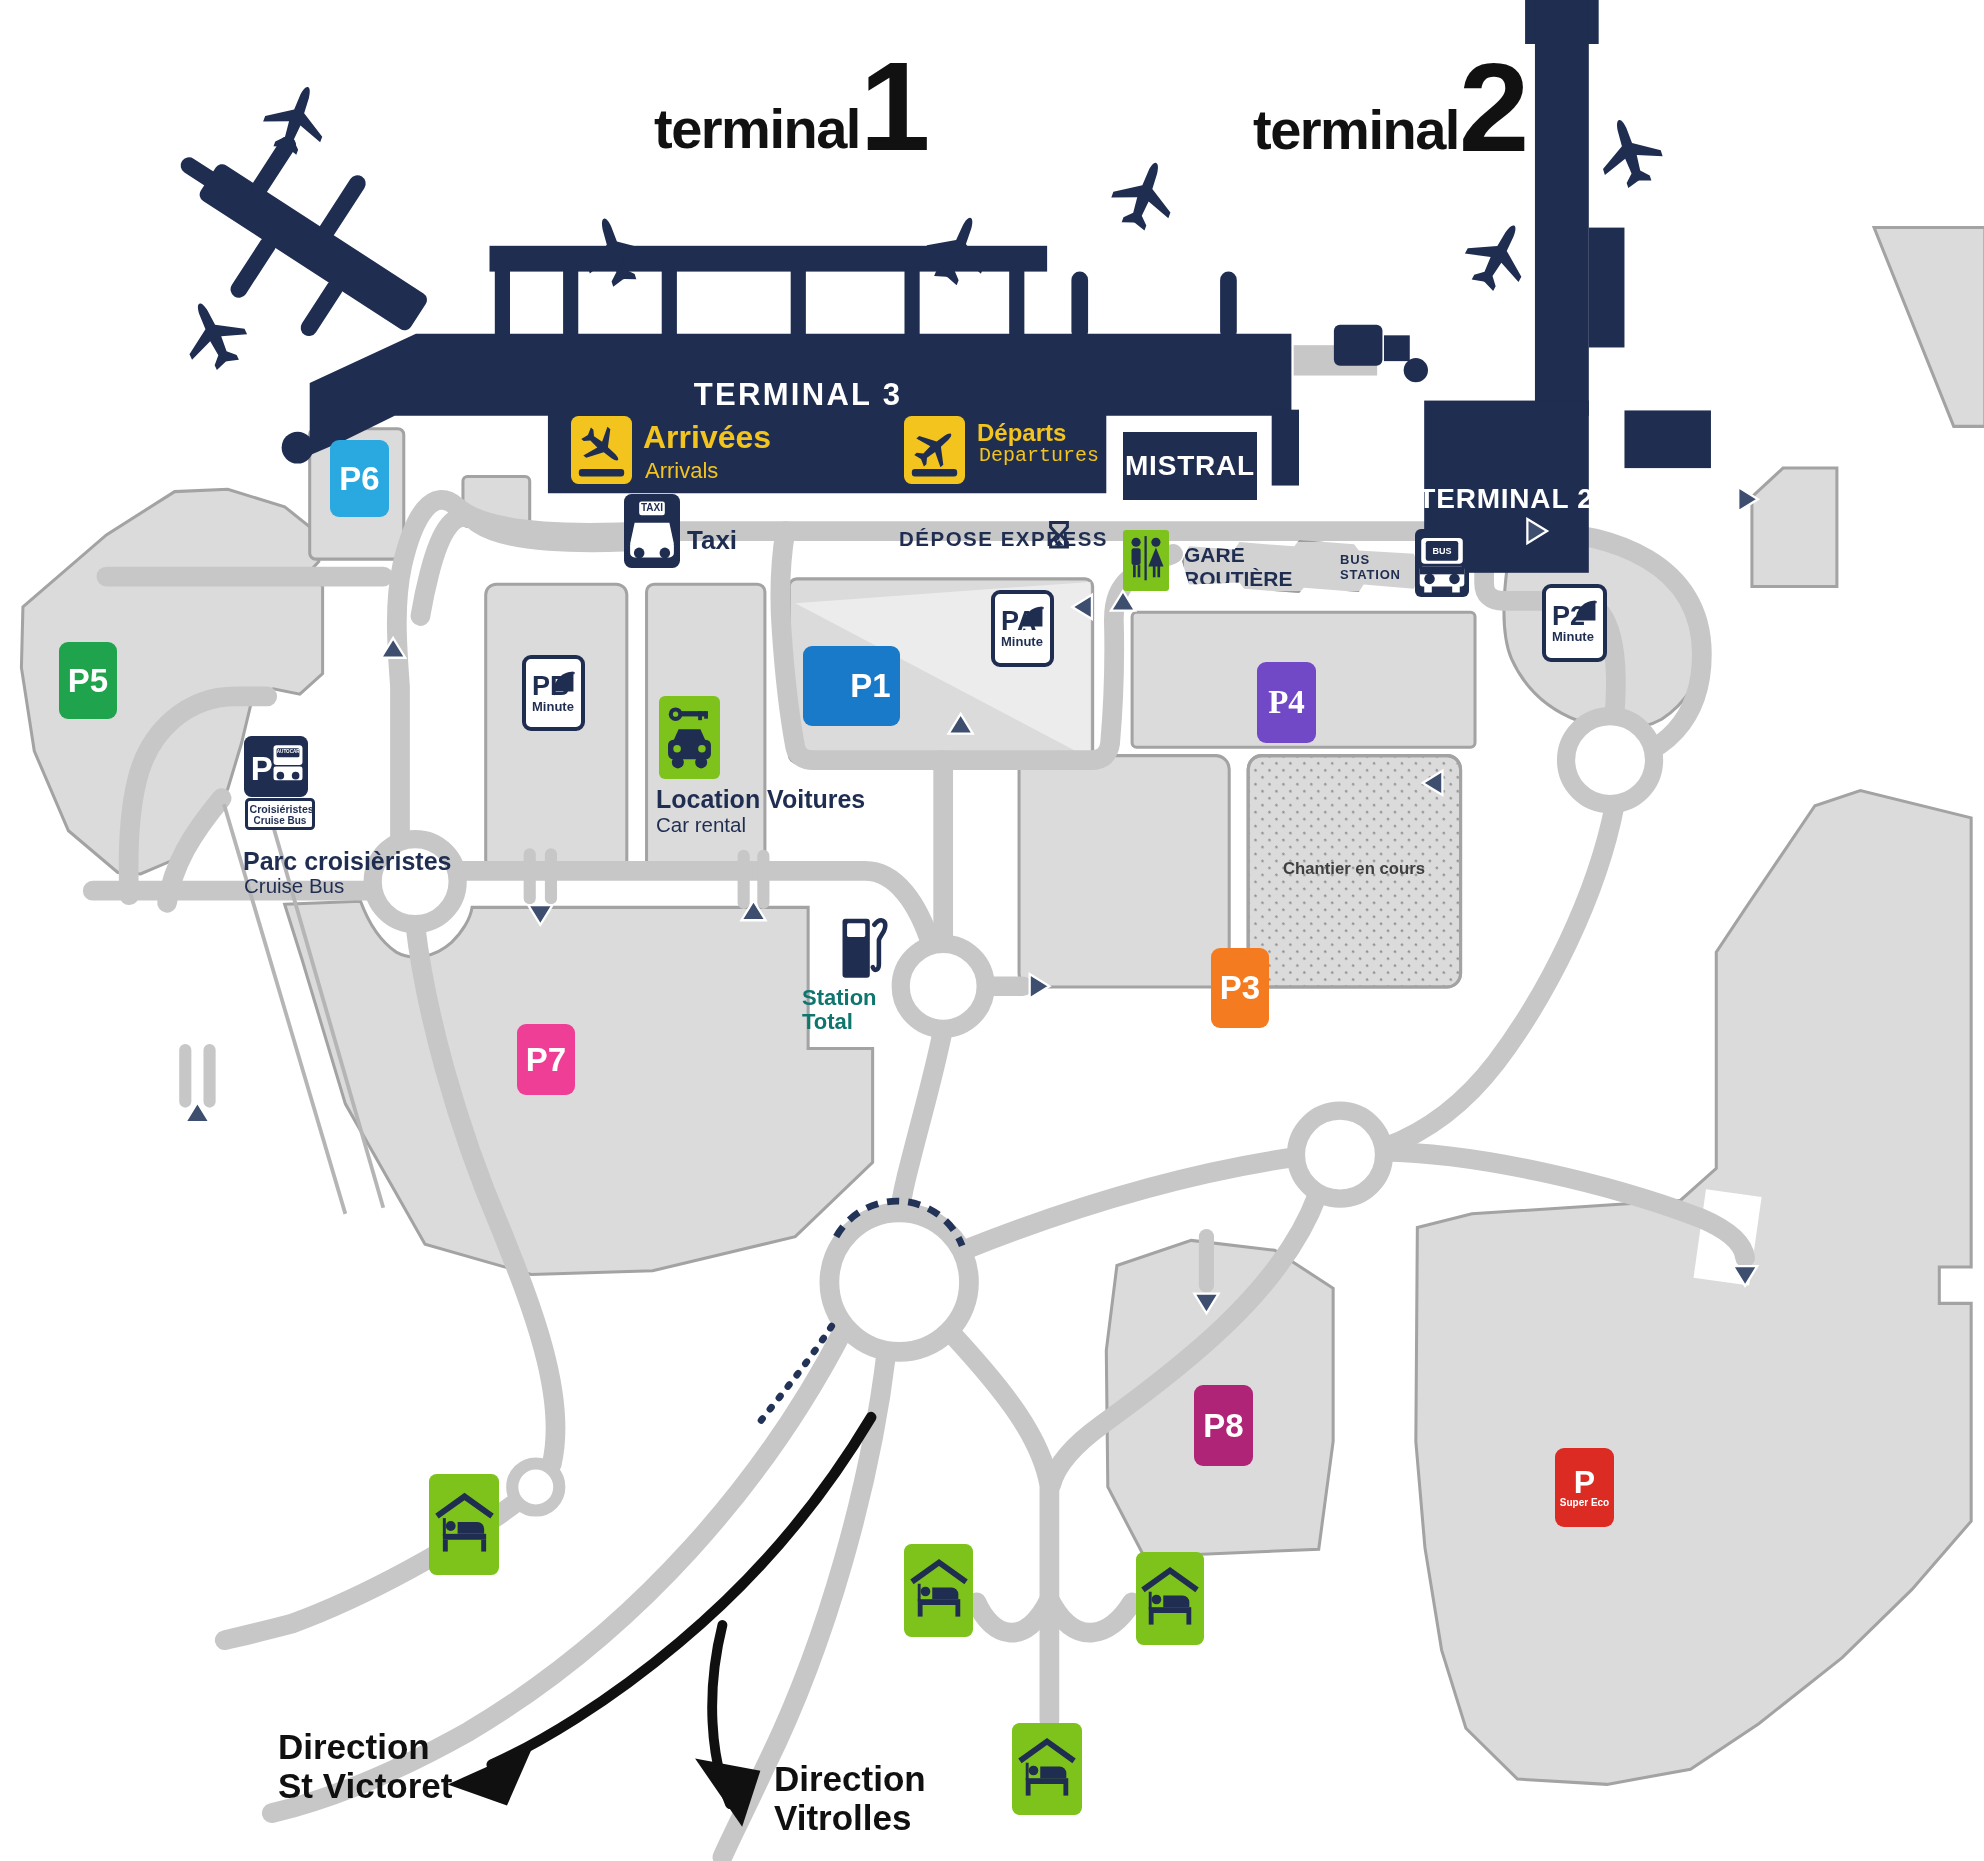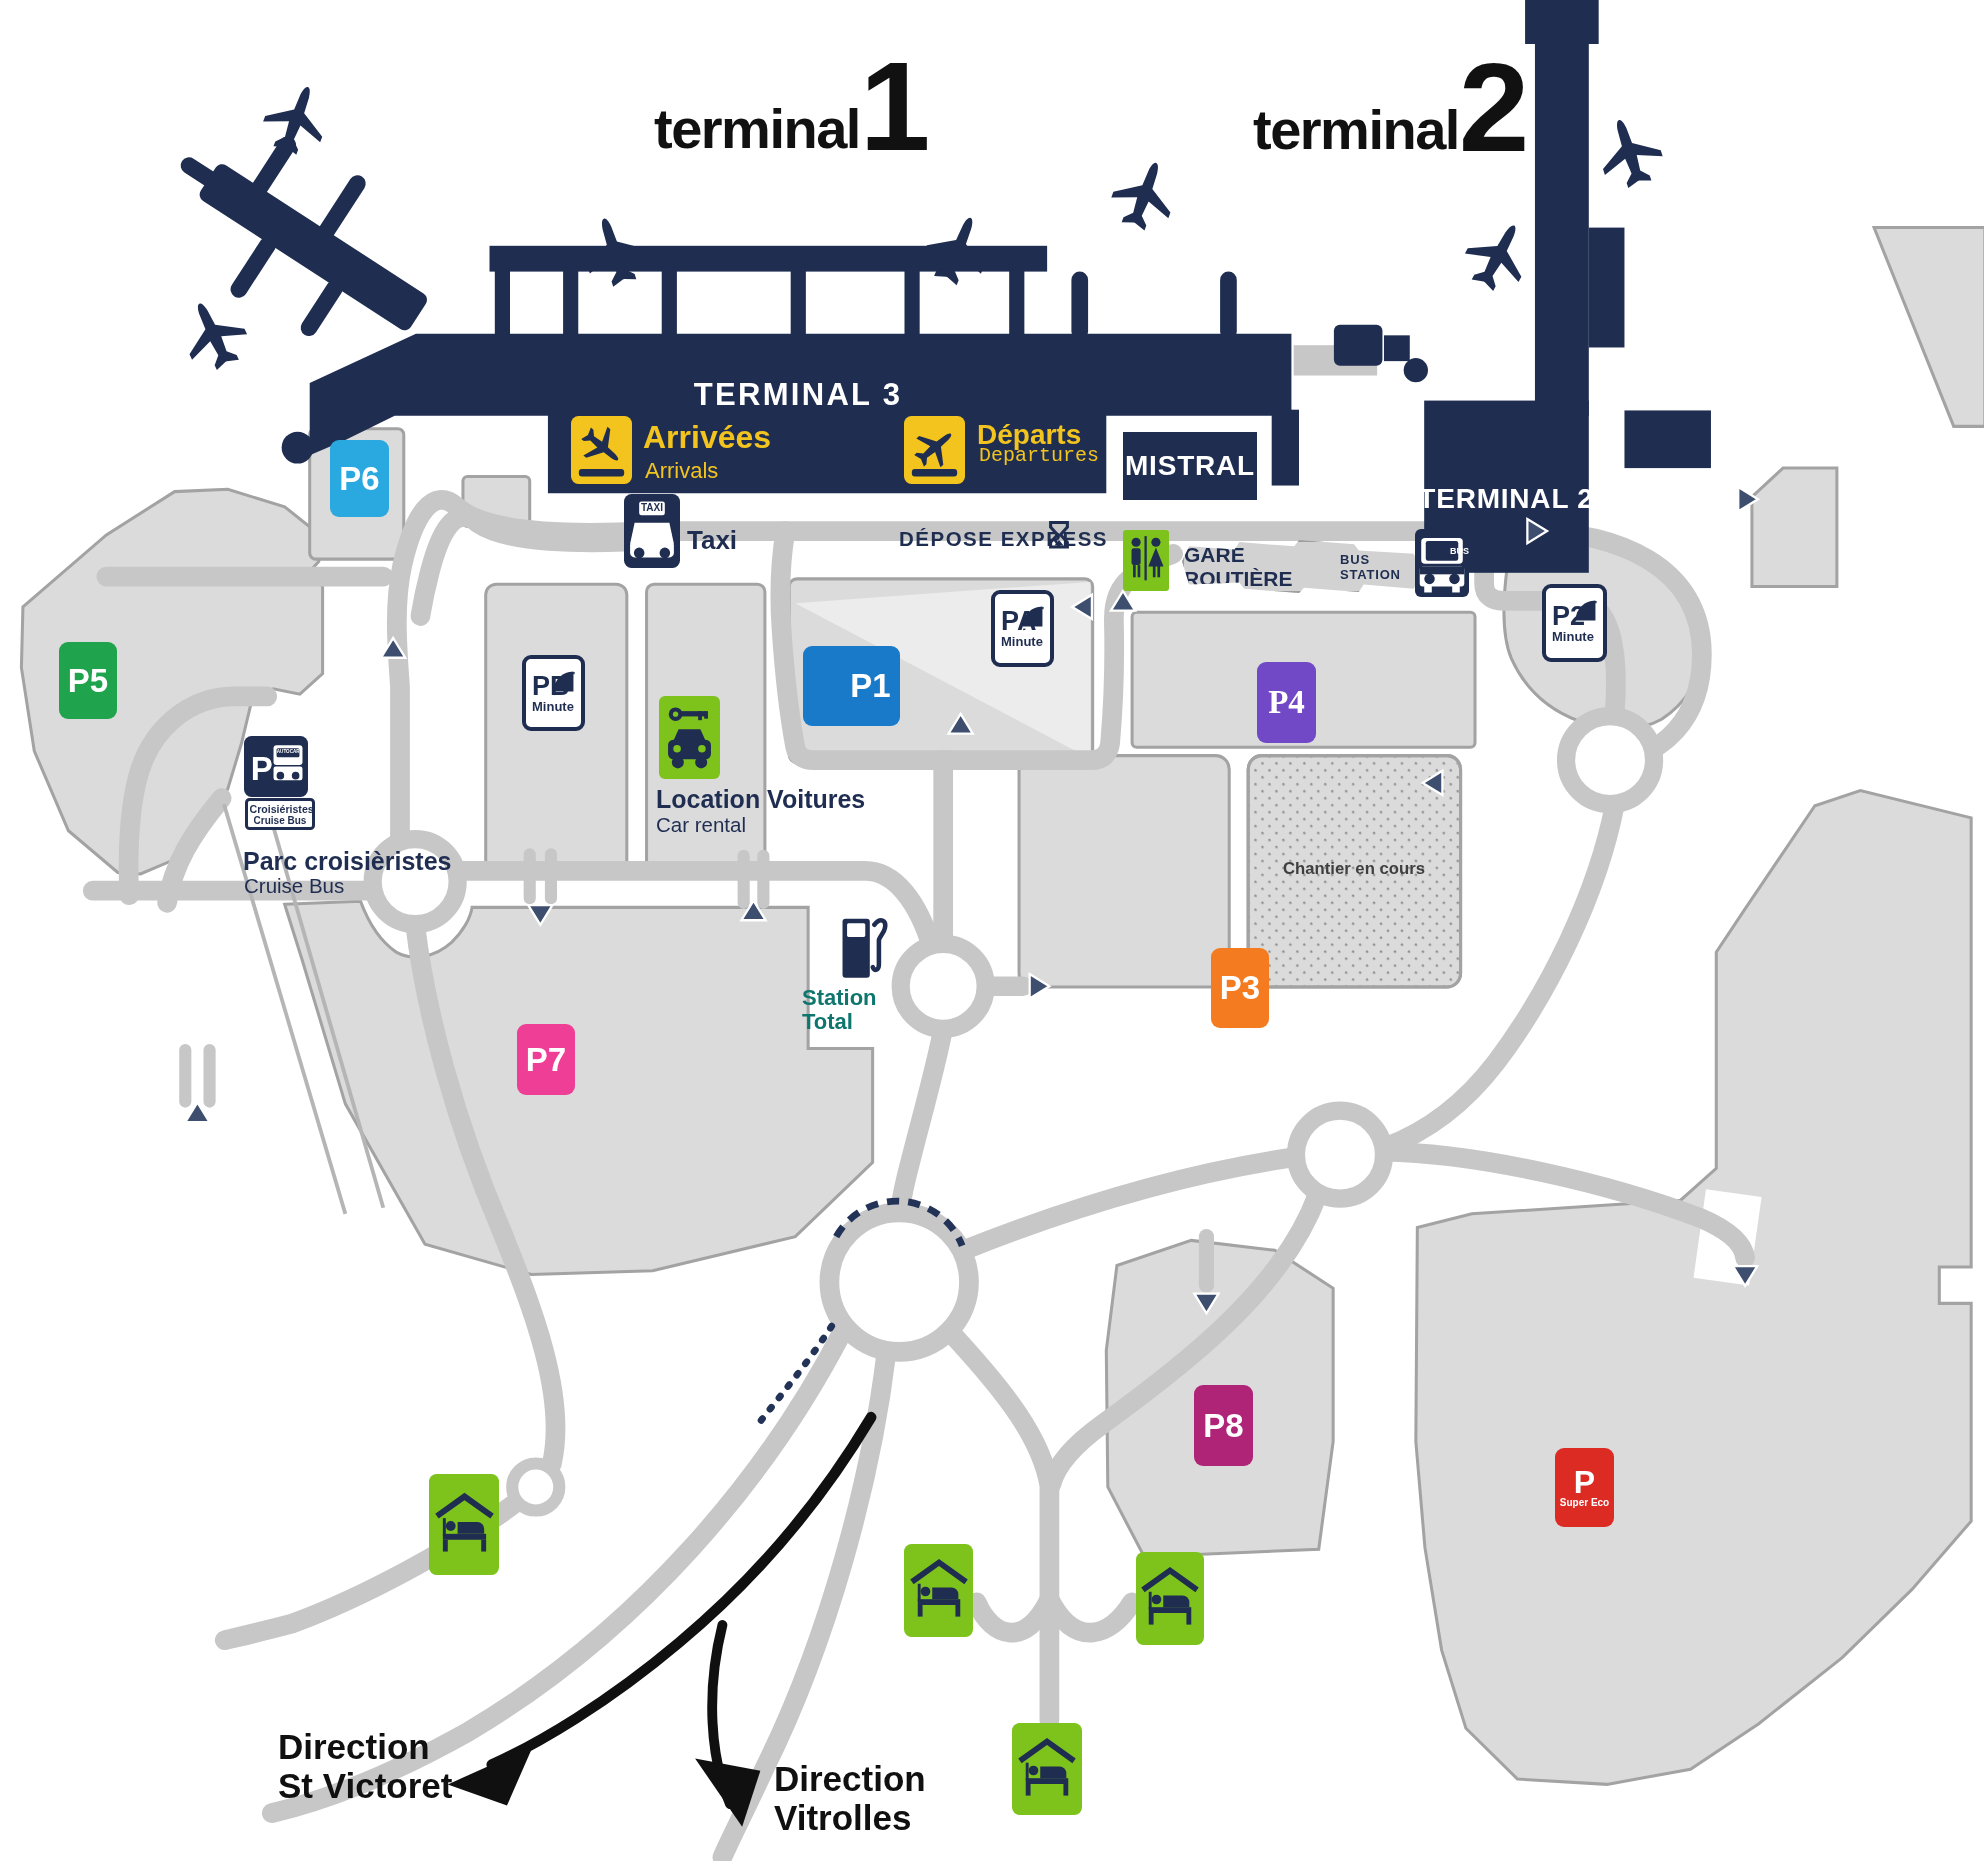--- a/index.html
+++ b/index.html
@@ -239,21 +239,21 @@
 <div class="abs ylw" style="left:645px;top:458px;font-size:22px;">Arrivals</div>
 
 <div class="abs" style="left:904px;top:416px;width:61px;height:68px;background:#F2C41D;border-radius:7.6px;">
   <svg width="61" height="68" viewBox="0 0 80 90">
     <g fill="#1F2D51">
       <use href="#plane" transform="translate(40,42) rotate(50) scale(0.62)"></use>
       <rect x="10" y="70" width="60" height="10" rx="4"></rect>
     </g>
   </svg>
 </div>
-<div class="abs navylab ylw" style="left:977px;top:419px;font-size:28px;">Départs</div>
+<div class="abs navylab ylw" style="left:977px;top:419px;font-size:24px;">Départs</div>
 <div class="abs ylw" style="left:979px;top:444px;font-size:20px;font-family:Liberation Mono, monospace;">Departures</div>
 
 <div class="abs" style="left:624px;top:494px;width:56px;height:74px;background:#1F2D51;border-radius:7.6px;">
   <svg width="56" height="74" viewBox="0 0 74 98">
     <rect x="20" y="10" width="34" height="18" rx="3" fill="#fff"></rect>
     <path d="M14,38 L60,38 L66,66 L8,66 Z" fill="#fff"></path>
     <rect x="8" y="62" width="58" height="22" rx="6" fill="#fff"></rect>
     <circle cx="20" cy="78" r="7" fill="#1F2D51"></circle>
     <circle cx="54" cy="78" r="7" fill="#1F2D51"></circle>
   </svg>
@@ -295,21 +295,21 @@
   <svg width="54" height="68" viewBox="0 0 71 90">
     <rect x="8" y="12" width="55" height="34" rx="5" fill="#fff"></rect>
     <rect x="14" y="16" width="43" height="26" rx="3" fill="#1F2D51"></rect>
     <rect x="6" y="50" width="59" height="26" rx="4" fill="#fff"></rect>
     <rect x="6" y="50" width="59" height="10" fill="#1F2D51"></rect>
     <circle cx="19" cy="66" r="7" fill="#1F2D51"></circle>
     <circle cx="52" cy="66" r="7" fill="#1F2D51"></circle>
     <rect x="12" y="74" width="10" height="10" fill="#fff"></rect>
     <rect x="49" y="74" width="10" height="10" fill="#fff"></rect>
   </svg>
-  <span style="position:absolute;left:0;top:16.7px;width:54px;text-align:right;color:#fff;font-size:9px;font-weight:bold;">BUS</span>
+  <span style="position:absolute;left:0;top:16.7px;width:54px;text-align:center;color:#fff;font-size:9px;font-weight:bold;">BUS</span>
 </div>
 
 <div class="badge" style="left:330px;top:440px;width:59px;height:77px;background:#29A9E0;">
   <span>P6</span>
     </div>
 <div class="badge" style="left:59px;top:642px;width:58px;height:77px;background:#1FA34D;">
   <span>P5</span>
     </div>
 <div class="badge" style="left:803px;top:646px;width:59px;height:80px;background:#187AC9;padding-left:38px;">
   <span>P1</span>

